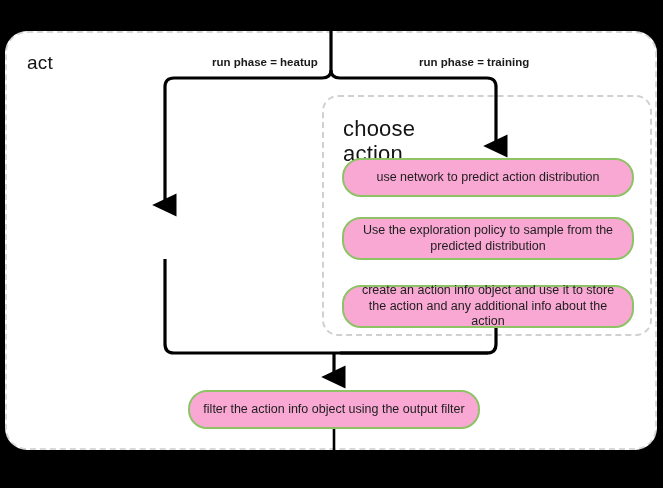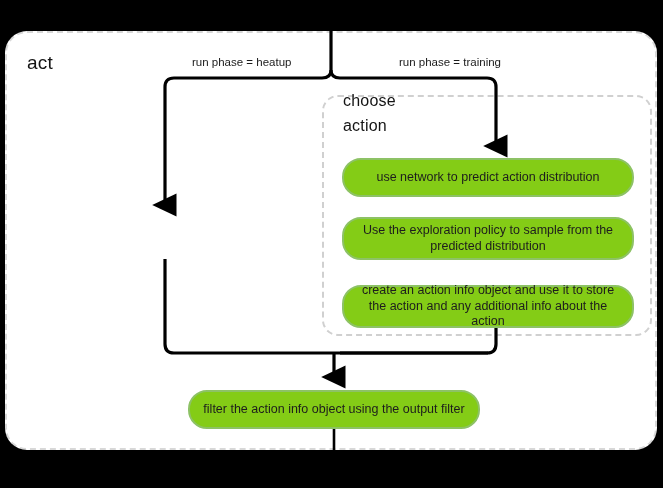--- a/index.html
+++ b/index.html
@@ -47,29 +47,29 @@
     white-space: pre-line;
   }
   #act-title {
     left: 27px;
     top: 52px;
     font-size: 19px;
     line-height: 22px;
   }
   #choose-action-title {
     left: 343px;
-    top: 88px;
-    font-size: 16px;
+    top: 116px;
+    font-size: 22px;
     line-height: 25px;
     width: 140px;
   }
   
   .node {
     position: absolute;
-    background: #84cc16;
+    background: #f9a8d4;
     border: 2.5px solid #8dc265;
     border-radius: 19px;
     box-sizing: border-box;
     display: flex;
     align-items: center;
     justify-content: center;
     text-align: center;
     color: #1d1d1d;
     font-size: 12.5px;
     line-height: 15.5px;
@@ -77,23 +77,24 @@
   }
   #node-sample-random  { left: 21px;  top: 218px; width: 292px; height: 41px; }
   #node-use-network    { left: 342px; top: 158px; width: 292px; height: 39px; }
   #node-exploration    { left: 342px; top: 217px; width: 292px; height: 43px; }
   #node-create-info    { left: 342px; top: 285px; width: 292px; height: 43px; }
   #node-filter         { left: 188px; top: 390px; width: 292px; height: 39px; text-align: center; }
   
   .edge-label {
     position: absolute;
     font-size: 11.5px;
-    font-weight: normal;
+    font-weight: bold;
     color: #1a1a1a;
     white-space: nowrap;
+    margin-left: 20px;
   }
   #label-heatup   { left: 192px; top: 56px; }
   #label-training { left: 355px; top: 56px; padding-left: 44px; }
   
   #edges {
     position: absolute;
     left: 0;
     top: 0;
     width: 663px;
     height: 488px;

